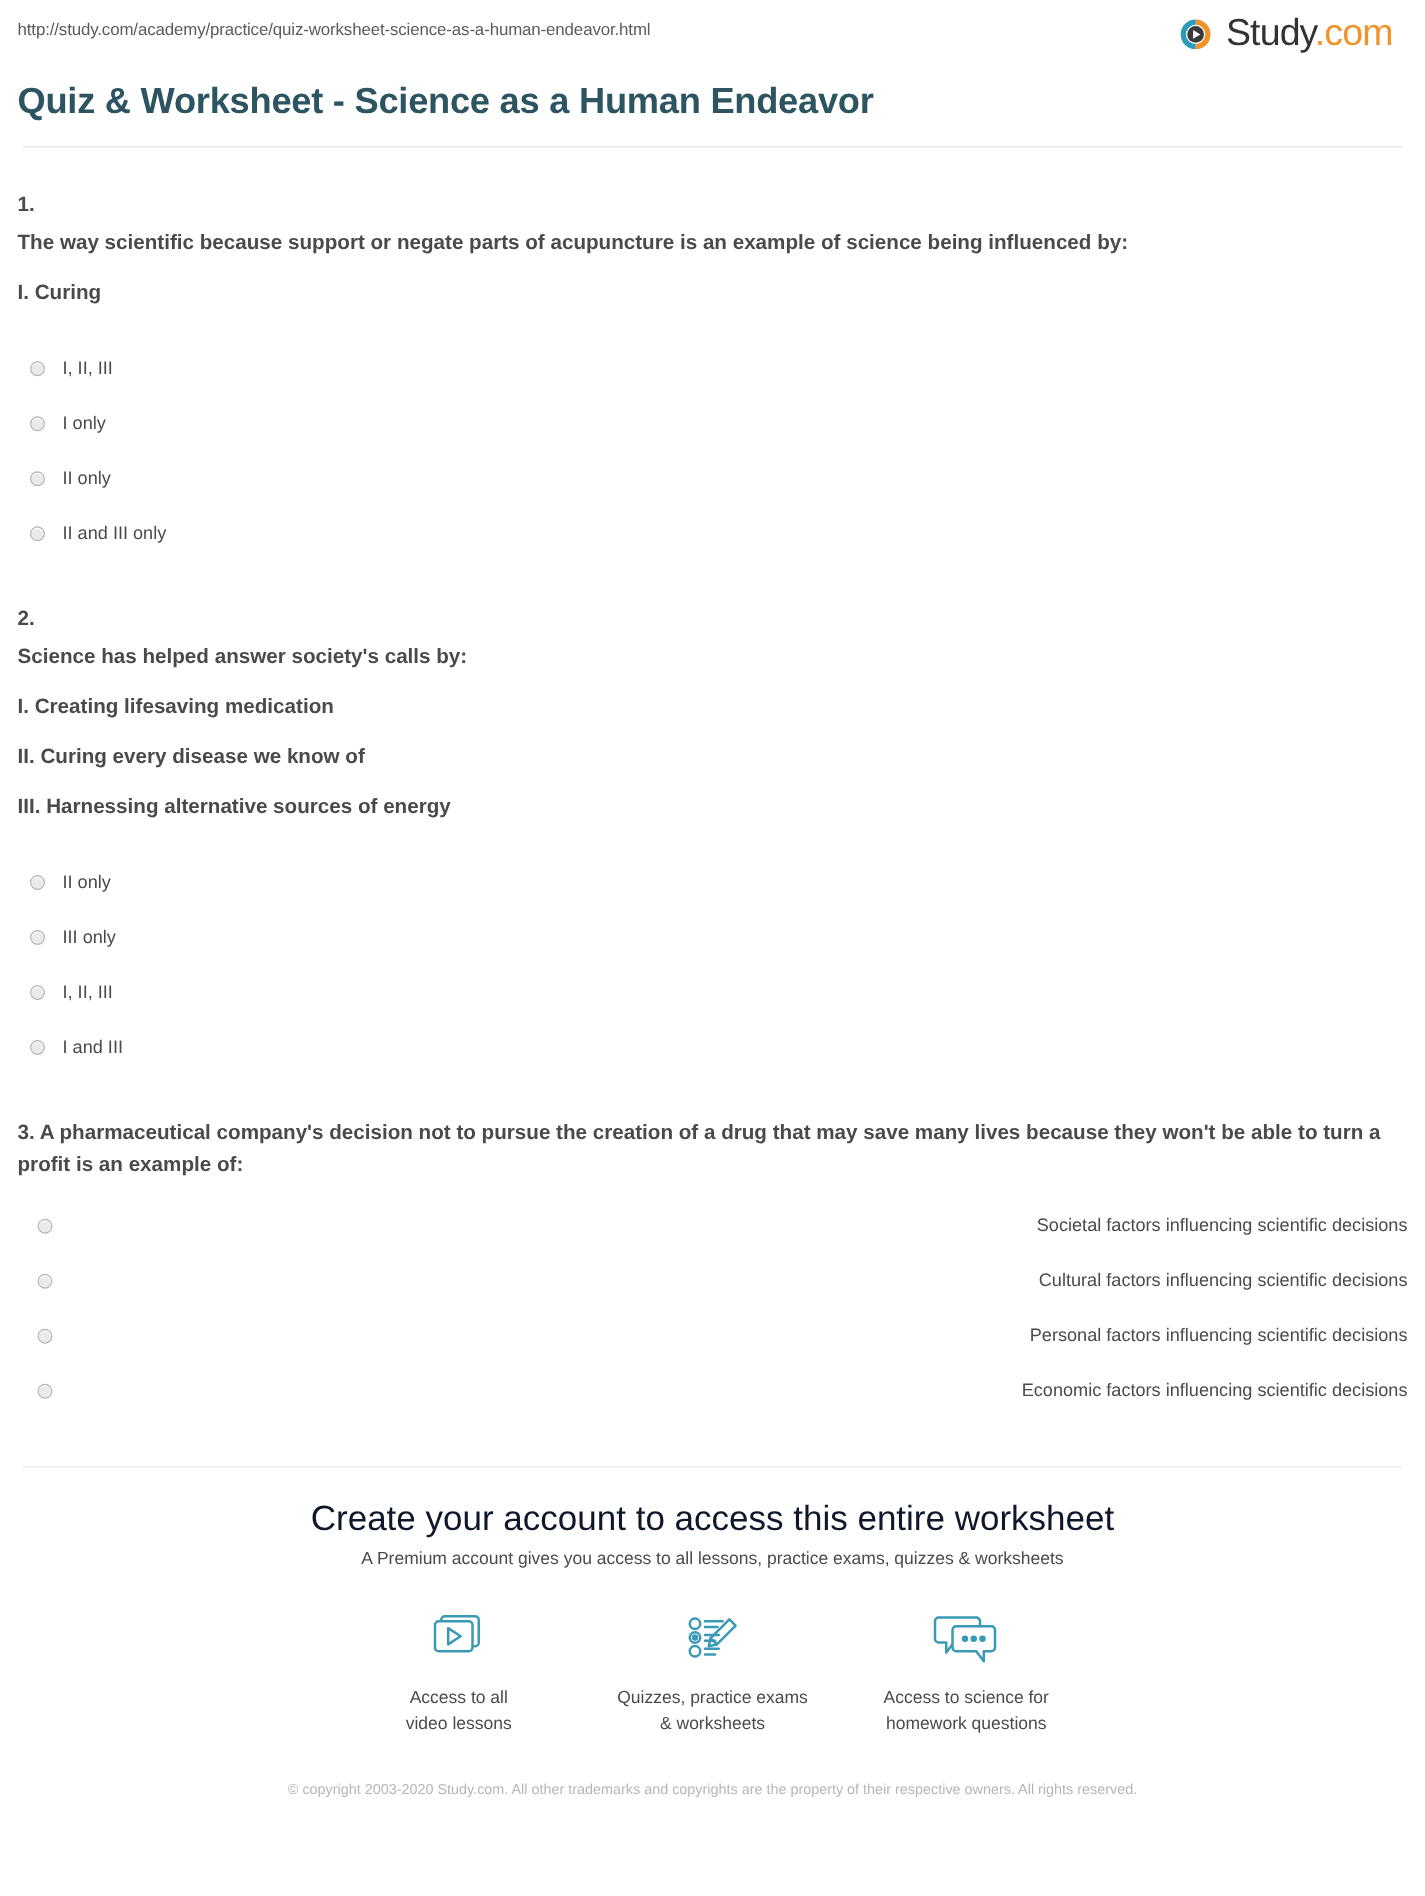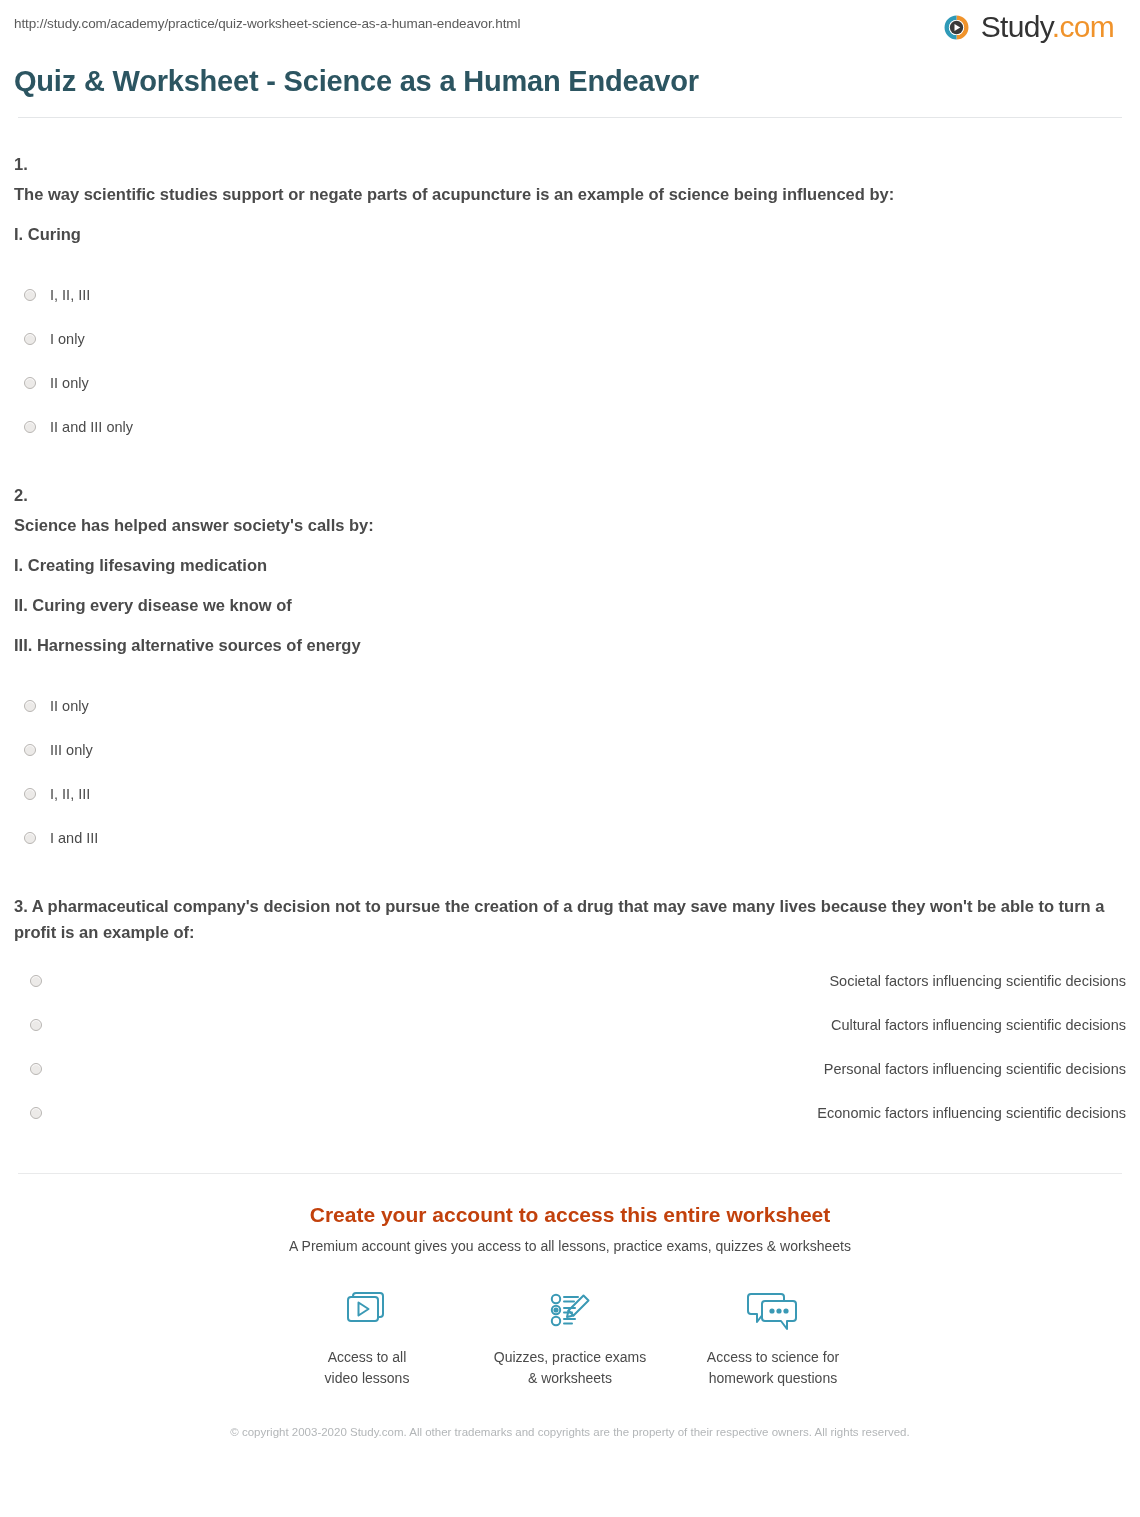--- a/index.html
+++ b/index.html
@@ -134,24 +134,24 @@
   .footer-rule {
     border: 0;
     border-top: 1px solid #e9eaeb;
     margin: 38px 18px 0 18px;
   }
   .cta {
     text-align: center;
     padding-top: 27px;
   }
   .cta-title {
-    font-size: 21px;
-    color: #c2410c;
+    font-size: 28px;
+    color: #0f172a;
     line-height: 28px;
-    font-weight: 700;
+    font-weight: 400;
   }
   .cta-sub {
     font-size: 14px;
     color: #4a4a4a;
     line-height: 22px;
     margin-top: 6px;
   }
   .features {
     display: flex;
     justify-content: center;
@@ -206,21 +206,21 @@
     </div>
   </div>
 
   <h1 class="title">Quiz &amp; Worksheet - Science as a Human Endeavor</h1>
   <hr class="rule">
 
   <div class="content">
 
     <div class="question">
       <div class="q-number">1.</div>
-      <div class="q-stem">The way scientific studies support or negate parts of acupuncture is an example of science being influenced by:</div>
+      <div class="q-stem">The way scientific because support or negate parts of acupuncture is an example of science being influenced by:</div>
       <div class="q-sub">I. Curing</div>
 
       <div class="options">
         <div class="option">
           <span class="radio"></span>
           <span class="option-label">I, II, III</span>
         </div>
         <div class="option">
           <span class="radio"></span>
           <span class="option-label">I only</span>

